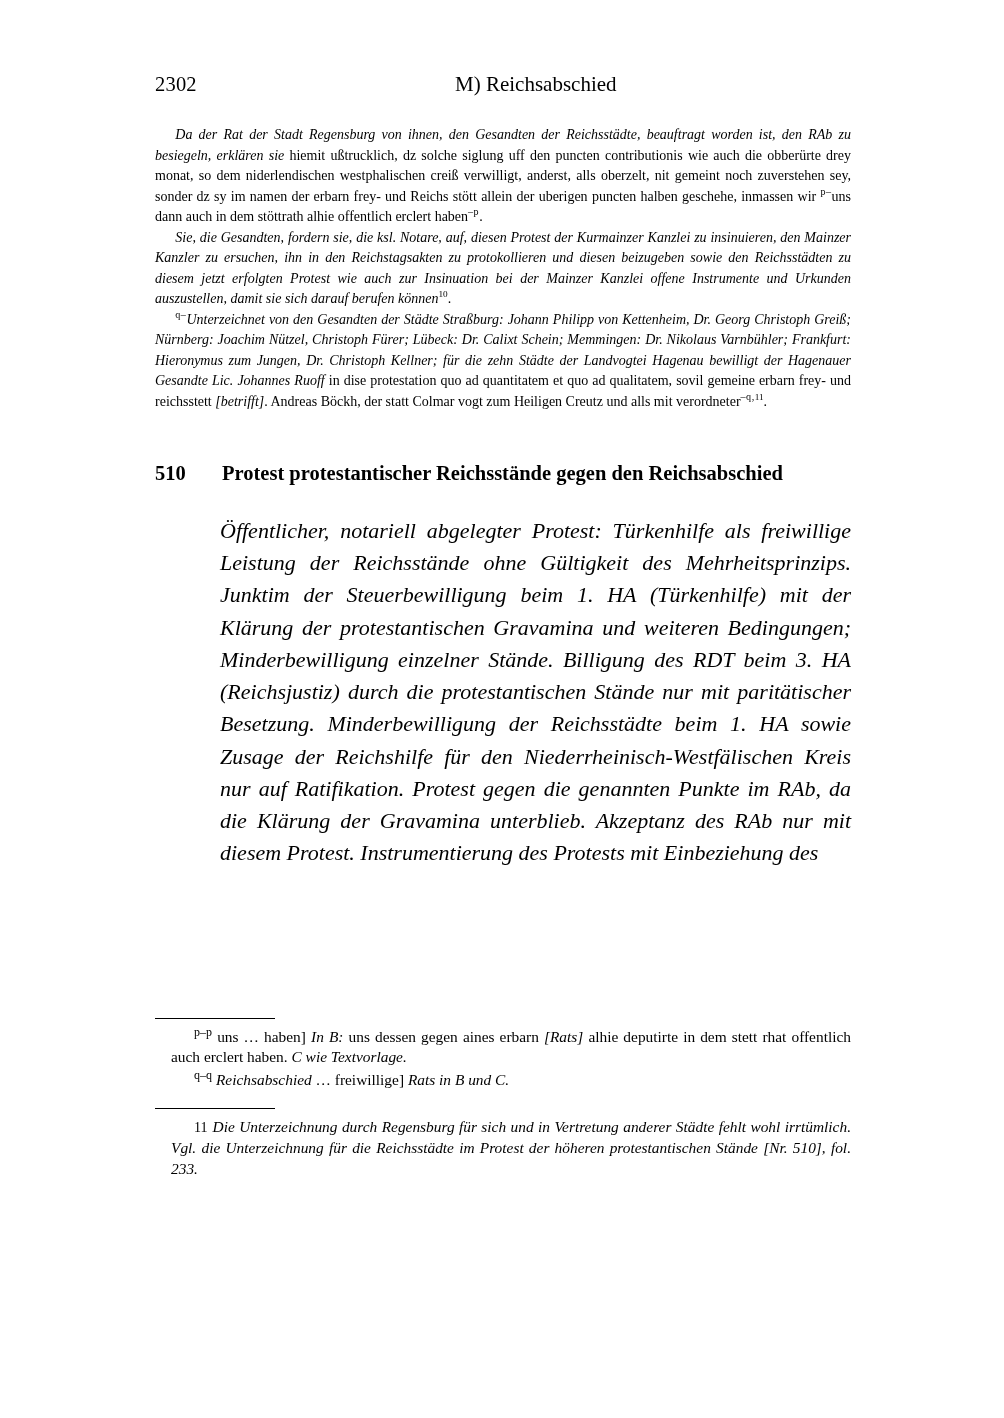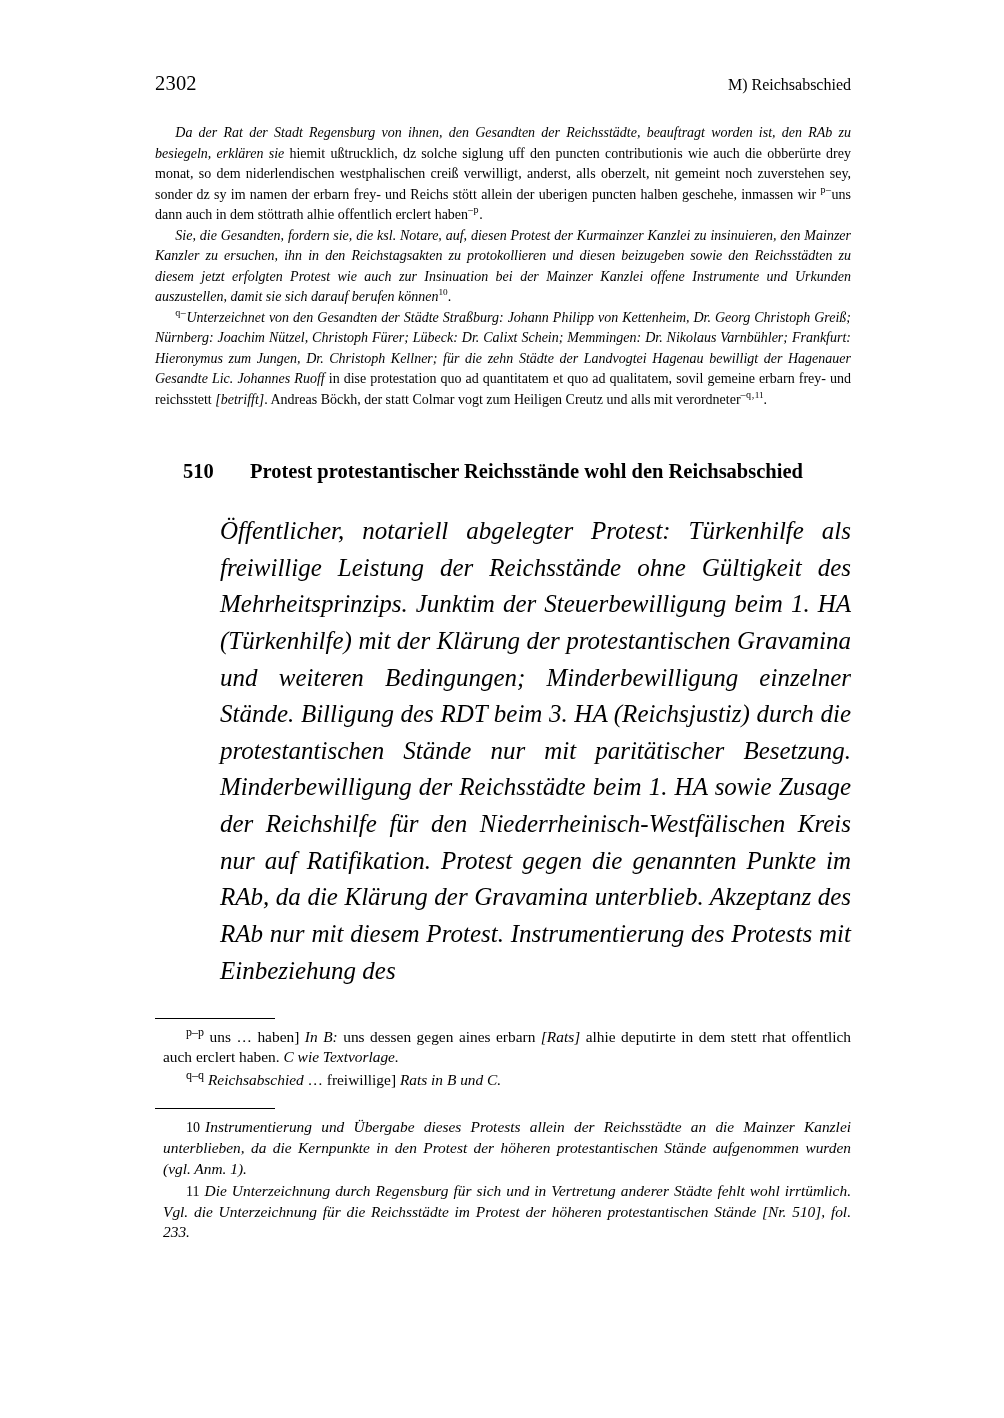--- a/index.html
+++ b/index.html
@@ -32,22 +32,22 @@
     font-size: 20.5px;
     margin-bottom: 28px;
   }
   .folio {
     width: 150px;
     text-align: left;
     letter-spacing: 0.2px;
   }
   .running-title {
     flex: 1;
-    text-align: right;
-    font-size: 16px;
+    text-align: left;
+    font-size: 21px;
     padding-left: 150px;
     white-space: nowrap;
   }
   p {
     margin: 0;
     font-size: 14px;
     line-height: 1.465;
     text-align: justify;
     text-indent: 1.45em;
     hyphens: auto;
@@ -70,50 +70,49 @@
     display: flex;
     align-items: baseline;
     margin-top: 50px;
     margin-bottom: 30px;
     font-weight: bold;
     font-size: 20.5px;
   }
   .section-num {
     width: 67px;
     flex: none;
-    margin-left: 28px;
   }
   .section-title {
     flex: 1;
   }
   .regest {
     margin-left: 65px;
     font-style: italic;
-    font-size: 25px;
+    font-size: 22px;
     line-height: 1.465;
     text-align: justify;
     text-indent: 0;
   }
   .footnotes {
     position: absolute;
     left: 155px;
     top: 1018px;
     width: 696px;
   }
   .rule {
     width: 120px;
     height: 1px;
     background: #000;
     margin: 0 0 8px 0;
   }
   .fn {
     font-size: 15.4px;
     line-height: 1.33;
     text-align: justify;
-    margin: 0 0 2px 8px;
+    margin: 0 0 2px 16px;
     text-indent: 0;
   }
   .fn-ind {
     text-indent: 1.5em;
   }
   .fn-block2 {
     margin-top: 18px;
   }
   .fn-num {
     font-size: 14px;
@@ -140,38 +139,37 @@
     </div>
 
     <p><span class="ital">Da der Rat der Stadt Regensburg von ihnen, den Gesandten der Reichsstädte, beauftragt worden ist, den RAb zu besiegeln, erklären sie</span><span> hiemit ußtrucklich, dz solche siglung uff den puncten contributionis wie auch die obberürte drey monat, so dem niderlendischen westphalischen creiß verwilligt, anderst, alls oberzelt, nit gemeint noch zuverstehen sey, sonder dz sy im namen der erbarn frey- und Reichs stött allein der uberigen puncten halben geschehe, inmassen wir </span><span class="marker">p–</span><span>uns dann auch in dem stöttrath alhie offentlich erclert haben</span><span class="marker">–p</span><span>.</span></p>
 
     <p><span class="ital">Sie, die Gesandten, fordern sie, die ksl. Notare, auf, diesen Protest der Kurmainzer Kanzlei zu insinuieren, den Mainzer Kanzler zu ersuchen, ihn in den Reichstagsakten zu protokollieren und diesen beizugeben sowie den Reichsstädten zu diesem jetzt erfolgten Protest wie auch zur Insinuation bei der Mainzer Kanzlei offene Instrumente und Urkunden auszustellen, damit sie sich darauf berufen können</span><span class="sup">10</span><span>.</span></p>
 
     <p><span class="marker">q–</span><span class="ital">Unterzeichnet von den Gesandten der Städte Straßburg: Johann Philipp von Kettenheim, Dr. Georg Christoph Greiß; Nürnberg: Joachim Nützel, Christoph Fürer; Lübeck: Dr. Calixt Schein; Memmingen: Dr. Nikolaus Varnbühler; Frankfurt: Hieronymus zum Jungen, Dr. Christoph Kellner; für die zehn Städte der Landvogtei Hagenau bewilligt der Hagenauer Gesandte Lic. Johannes Ruoff</span><span> in dise protestation quo ad quantitatem et quo ad qualitatem, sovil gemeine erbarn frey- und reichsstett </span><span class="ital">[betrifft]</span><span>. Andreas Böckh, der statt Colmar vogt zum Heiligen Creutz und alls mit verordneter</span><span class="marker">–q,</span><span class="sup">11</span><span>.</span></p>
 
     <div class="section-head">
       <div class="section-num">510</div>
-      <div class="section-title">Protest protestantischer Reichsstände wohl den Reichsabschied</div>
+      <div class="section-title">Protest protestantischer Reichsstände gegen den Reichsabschied</div>
     </div>
 
     <p class="regest">Öffentlicher, notariell abgelegter Protest: Türkenhilfe als freiwillige Leistung der Reichsstände ohne Gültigkeit des Mehrheitsprinzips. Junktim der Steuerbewilligung beim 1. HA (Türkenhilfe) mit der Klärung der protestantischen Gravamina und weiteren Bedingungen; Minderbewilligung einzelner Stände. Billigung des RDT beim 3. HA (Reichsjustiz) durch die protestantischen Stände nur mit paritätischer Besetzung. Minderbewilligung der Reichsstädte beim 1. HA sowie Zusage der Reichshilfe für den Niederrheinisch-Westfälischen Kreis nur auf Ratifikation. Protest gegen die genannten Punkte im RAb, da die Klärung der Gravamina unterblieb. Akzeptanz des RAb nur mit diesem Protest. Instrumentierung des Protests mit Einbeziehung des</p>
 
   </div>
 
   <div class="footnotes">
 
     <div class="rule"></div>
 
     <p class="fn fn-ind"><span class="smallmark">p–p</span><span> uns … haben</span><span>] </span><span class="ital">In B:</span><span> uns dessen gegen aines erbarn </span><span class="ital">[Rats]</span><span> alhie deputirte in dem stett rhat offentlich auch erclert haben. </span><span class="ital">C wie Textvorlage.</span></p>
 
     <p class="fn fn-ind"><span class="smallmark">q–q</span><span> </span><span class="ital">Reichsabschied</span><span> … freiwillige</span><span>] </span><span class="ital">Rats in B und C.</span></p>
 
     <div class="fn-block2">
       <div class="rule"></div>
 
-      <p class="fn fn-ind"><span class="fn-num">10</span><span class="ital">Instrumentierung und Übergabe dieses Protests allein der Reichsstädte an die Mainzer Kanzlei unterblieben, da die Kernpunkte in den Protest der höheren protestantischen Stände aufgenommen wurden (vgl. Anm. 1).</span></p>
 
       <p class="fn fn-ind"><span class="fn-num">11</span><span class="ital">Die Unterzeichnung durch Regensburg für sich und in Vertretung anderer Städte fehlt wohl irrtümlich. Vgl. die Unterzeichnung für die Reichsstädte im Protest der höheren protestantischen Stände [Nr. 510], fol. 233.</span></p>
     </div>
 
   </div>
 
 </div>
 
 </body></html>

